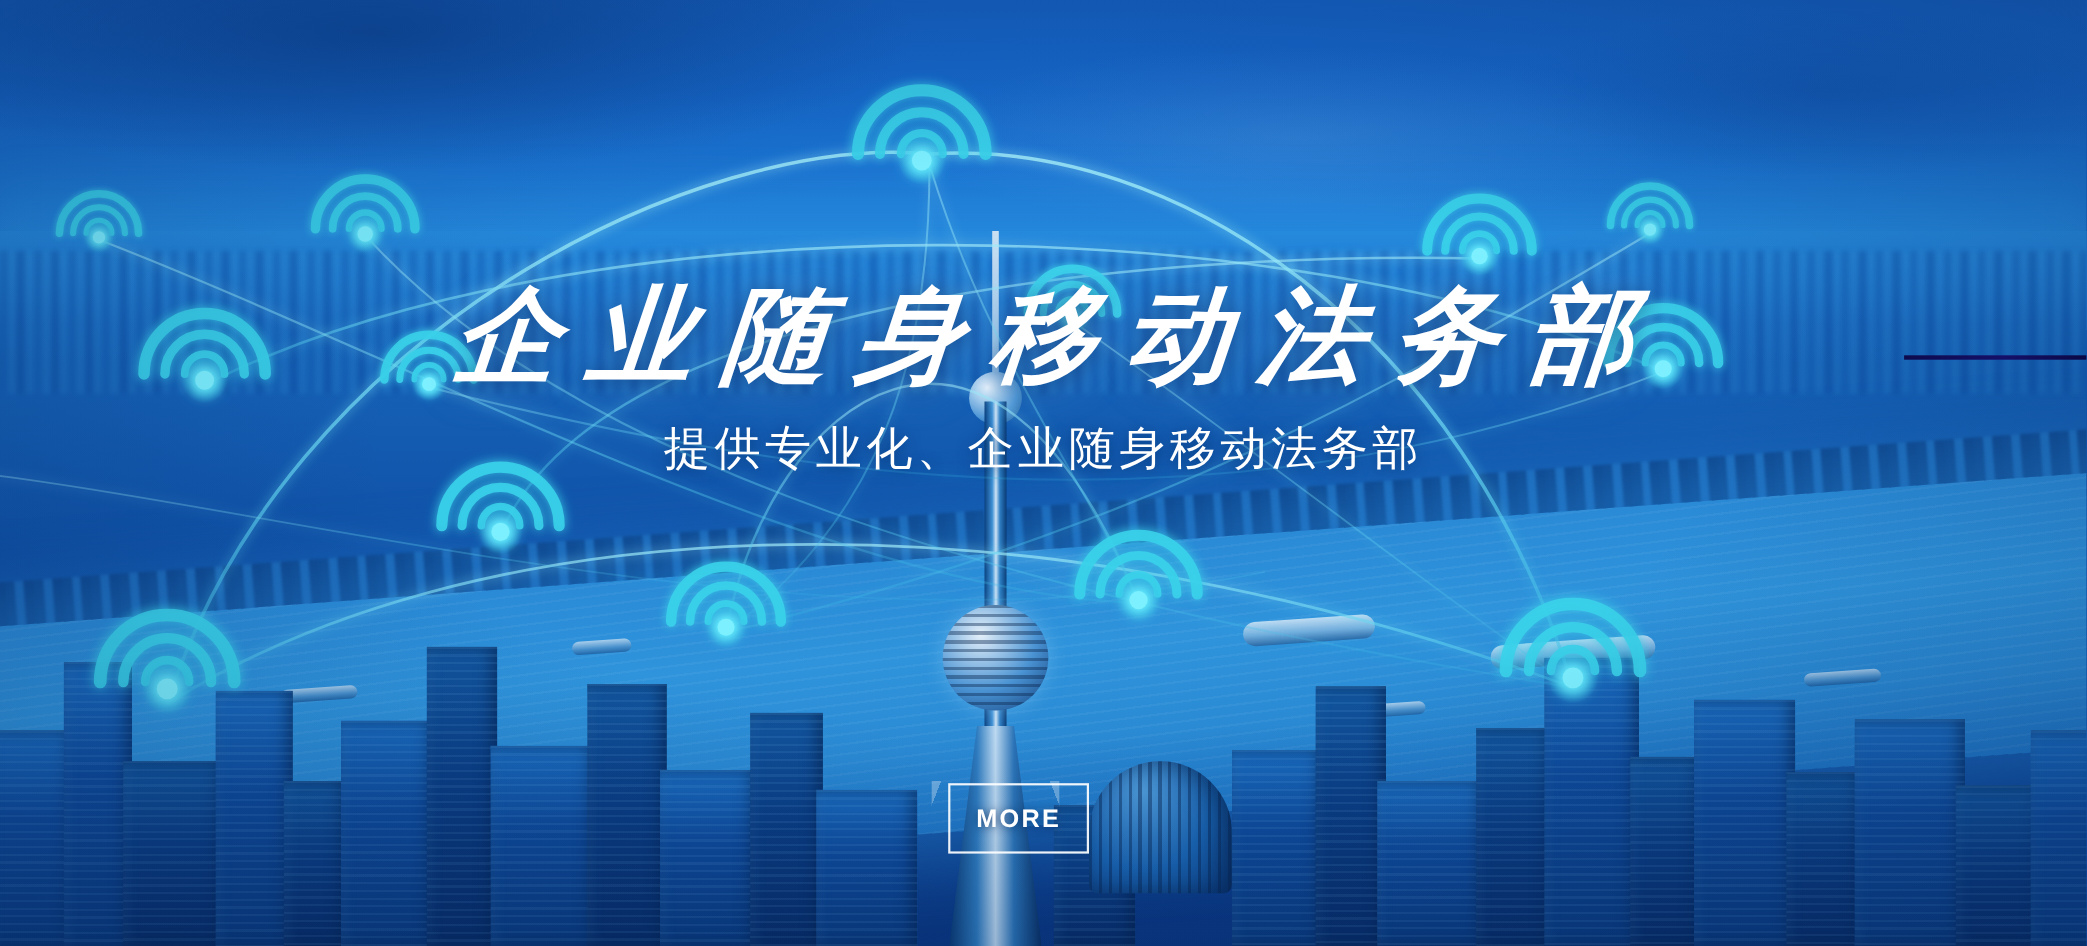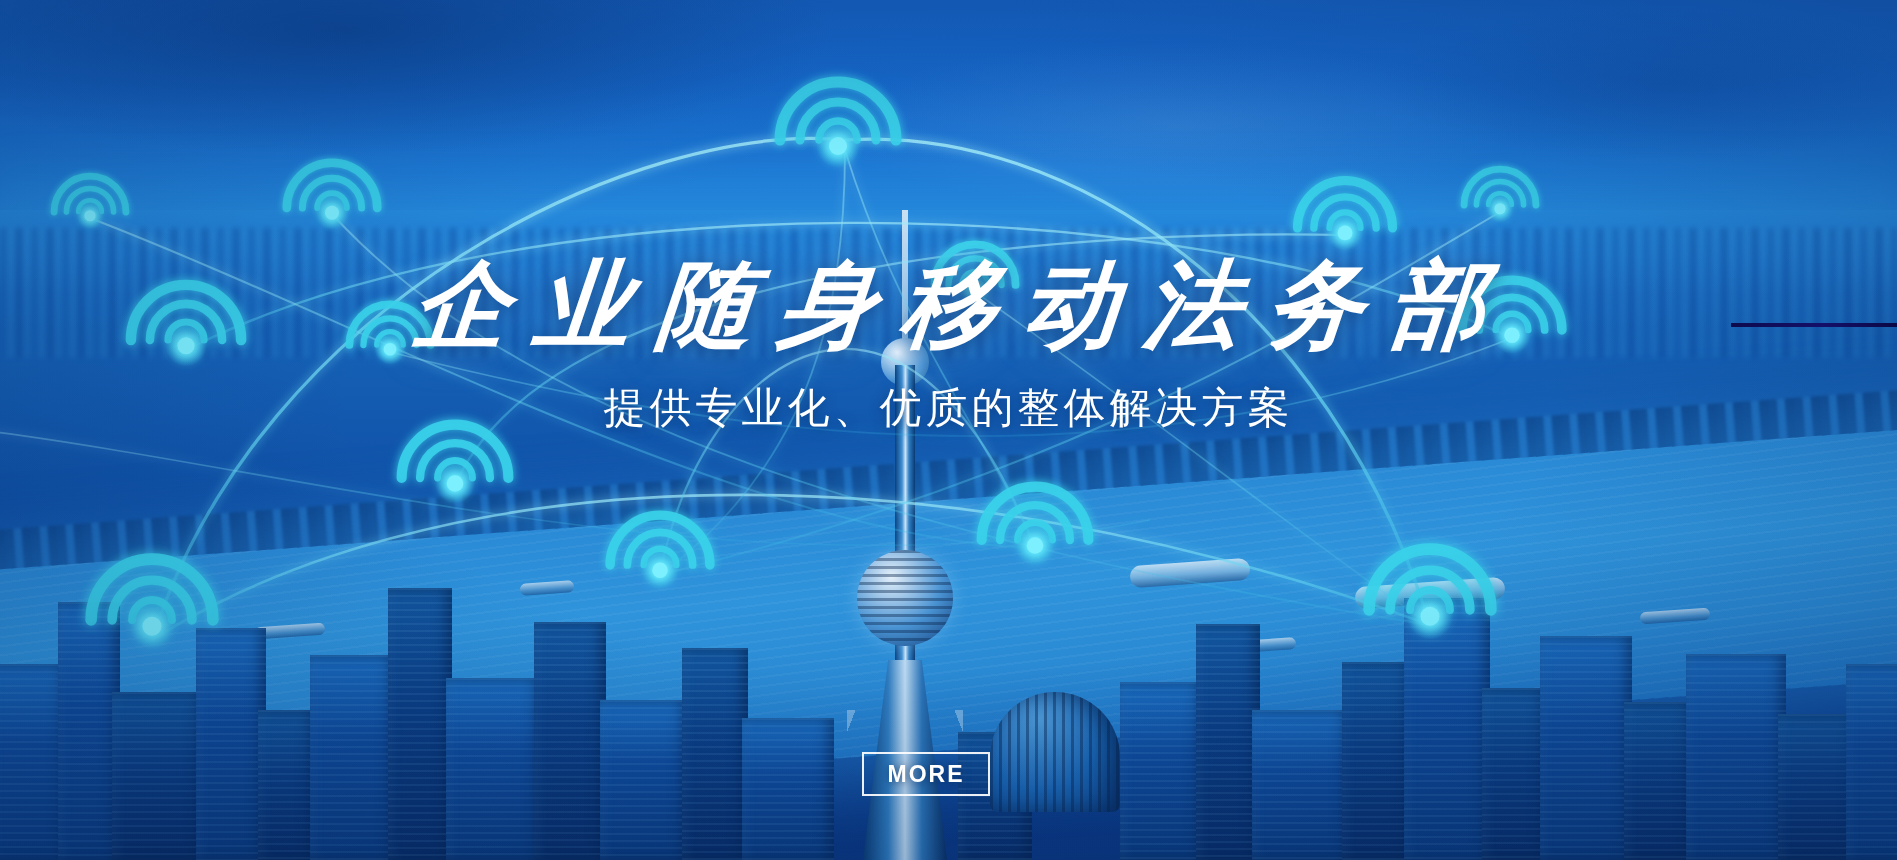--- a/index.html
+++ b/index.html
@@ -174,30 +174,29 @@
     margin-top:24px;
     font-size:42px;
     font-weight:400;
     color:#ffffff;
     letter-spacing:4px;
     text-shadow:0 2px 12px rgba(4,40,95,.6);
     white-space:nowrap;
   }
   .more-btn{
     position:absolute;left:862px;top:712px;
-    width:128px;height:44px;
+    width:128px;height:64px;
     border:2px solid rgba(255,255,255,.92);
     background:transparent;
     color:#ffffff;
     font-size:23px;font-weight:700;letter-spacing:2px;
     display:flex;align-items:center;justify-content:center;
     cursor:pointer;
     text-shadow:0 1px 8px rgba(5,35,85,.7);
     box-sizing:border-box;
-    margin-top:40px;
   }
 
   .accent-line{
     position:absolute;left:1731px;top:323px;width:166px;height:4px;
     background:linear-gradient(to right,#0d0a4e,#141069 55%,#0b0845);
   }
 
   
   .vignette{
     position:absolute;left:0;top:0;width:100%;height:100%;
@@ -406,19 +405,19 @@
           <circle cx="0" cy="6" r="22" fill="url(#dotg)"></circle>
           <circle cx="0" cy="6" r="9" fill="#7df0ff"></circle>
         </g>
       </g>
   </svg>
 
   <div class="vignette"></div>
 
   <div class="content">
     <div class="title">企业随身移动法务部</div>
-    <div class="subtitle">提供专业化、优质的整体解决方案</div>
+    <div class="subtitle">提供专业化、企业随身移动法务部</div>
   </div>
 
   <div class="more-btn">MORE</div>
 
   <div class="accent-line"></div>
 </div>
 
 </body></html>

